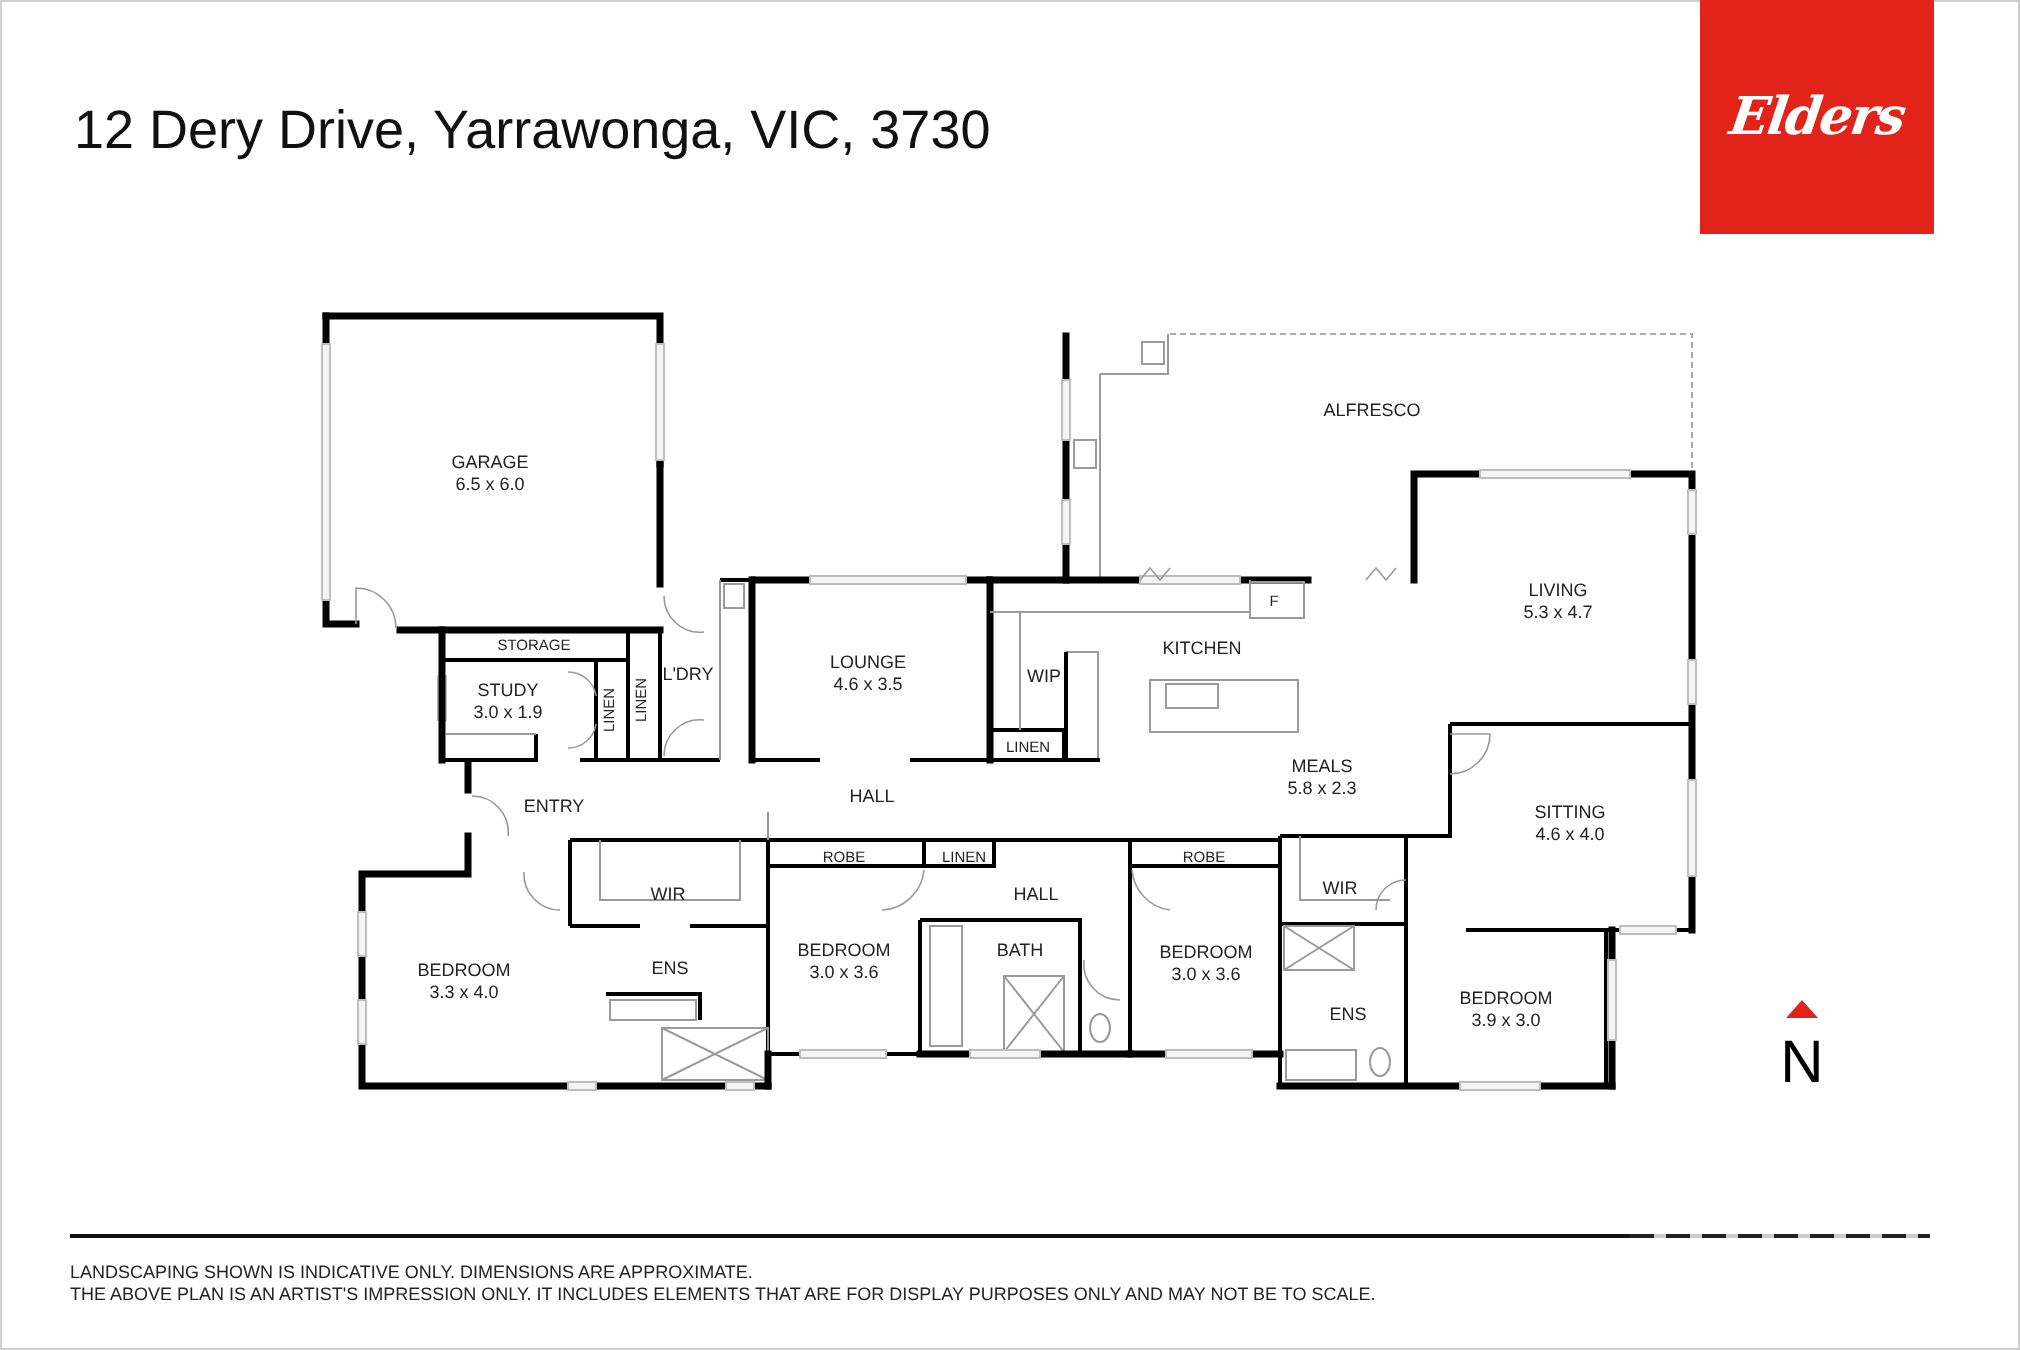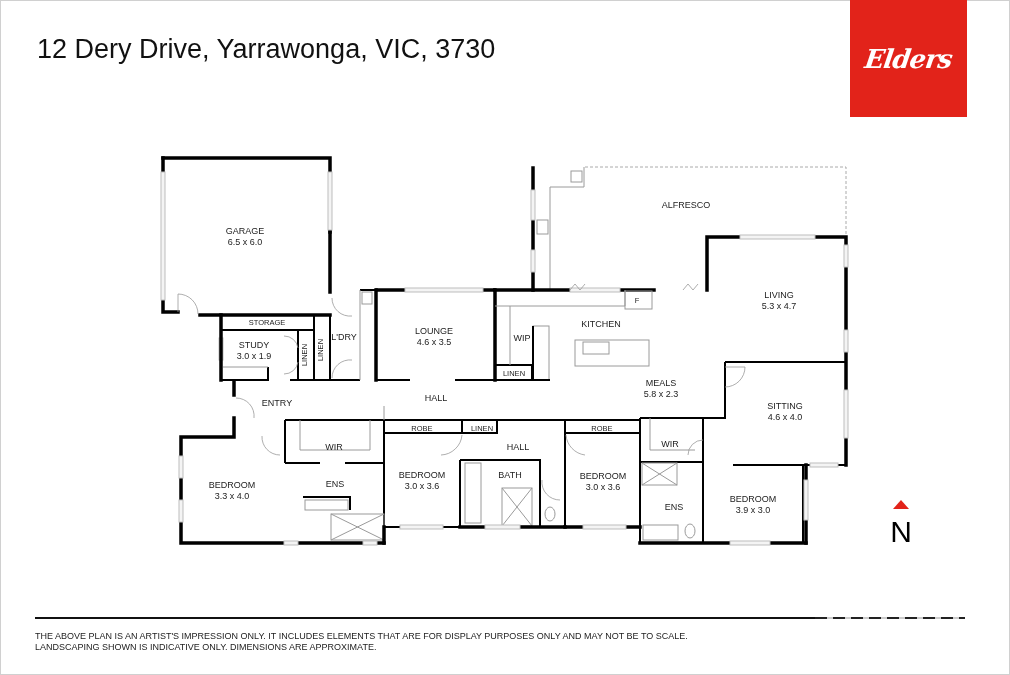--- a/index.html
+++ b/index.html
@@ -1,18 +1,18 @@
 <!DOCTYPE html>
 <html><head>
   <meta charset="utf-8">
   <style>
     html, body { margin: 0; padding: 0; background: #ffffff; }
     body { width: 1010px; height: 675px; position: relative; overflow: hidden; font-family: "Liberation Sans", sans-serif; }
     .frame { position: absolute; left: 0; top: 0; width: 1008px; height: 673px; border: 1px solid #d0d0d0; }
-    .title { position: absolute; left: 37px; top: 34px; font-size: 27px; color: #111; letter-spacing: 0px; font-family: "Liberation Sans", sans-serif; }
+    .title { position: absolute; left: 37px; top: 50px; font-size: 27px; color: #111; letter-spacing: 0px; font-family: "Liberation Sans", sans-serif; }
     .logo { position: absolute; left: 850px; top: 0; width: 117px; height: 117px; background: #e2231a; display: flex; align-items: center; justify-content: center; }
     .logo span { color: #fff; font-family: "DejaVu Serif", serif; font-style: italic; font-weight: bold; font-size: 26px; letter-spacing: -1px; transform: skewX(-8deg); }
     svg.plan { position: absolute; left: 0; top: 0; }
     .rl { font-family: "Liberation Sans", sans-serif; font-size: 9px; fill: #222; text-anchor: middle; }
     .rs { font-family: "Liberation Sans", sans-serif; font-size: 7.5px; fill: #222; text-anchor: middle; }
     .w { stroke: #000; stroke-width: 3.5; fill: none; stroke-linecap: square; }
     .iw { stroke: #000; stroke-width: 2; fill: none; }
     .th { stroke: #9a9a9a; stroke-width: 1; fill: none; }
     .win { stroke: #bdbdbd; stroke-width: 1; fill: #f4f4f4; }
     .door { stroke: #999; stroke-width: 0.8; fill: none; }
@@ -226,15 +226,15 @@
 
 <div class="north">
   <div class="arrow"></div>
   <div class="n">N</div>
 </div>
 
 <div class="rule"></div>
 <div class="rule-dash"></div>
 
 <div class="disclaimer">
+  <div>LANDSCAPING SHOWN IS INDICATIVE ONLY. DIMENSIONS ARE APPROXIMATE.</div>
   <div>THE ABOVE PLAN IS AN ARTIST'S IMPRESSION ONLY. IT INCLUDES ELEMENTS THAT ARE FOR DISPLAY PURPOSES ONLY AND MAY NOT BE TO SCALE.</div>
-  <div>LANDSCAPING SHOWN IS INDICATIVE ONLY. DIMENSIONS ARE APPROXIMATE.</div>
 </div>
 
 </body></html>

